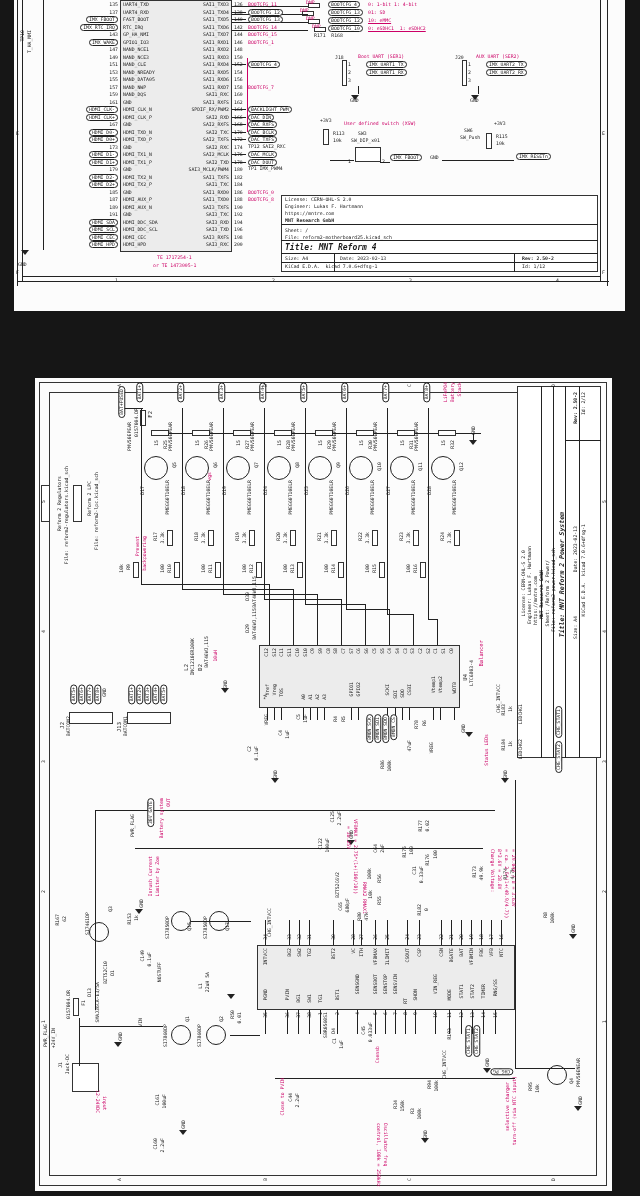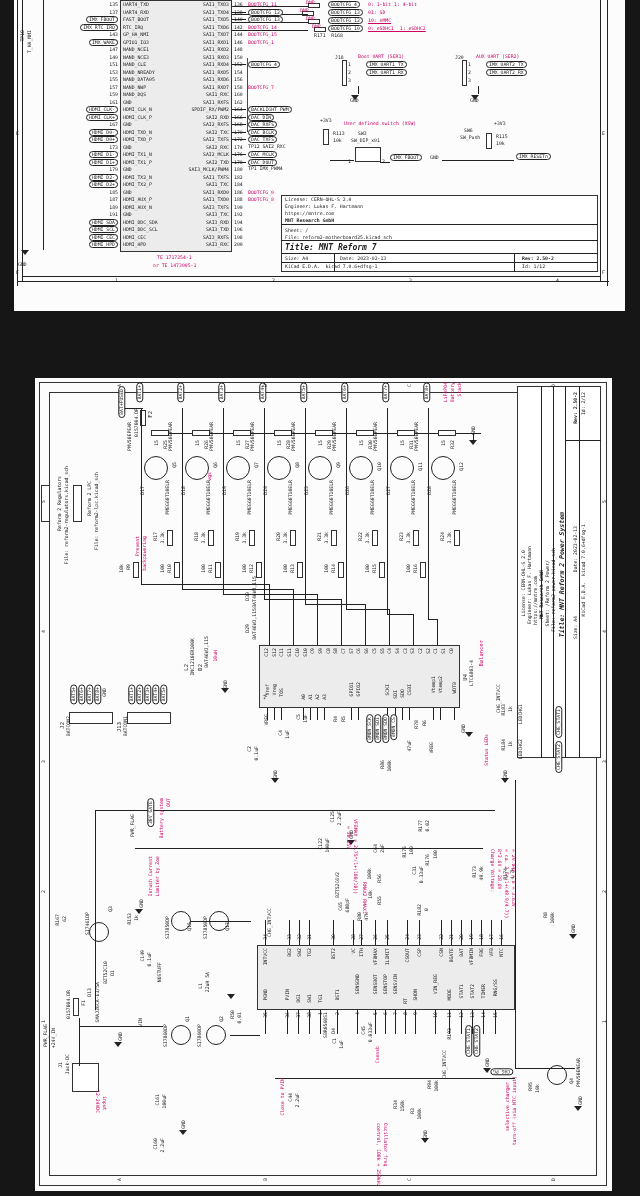--- a/index.html
+++ b/index.html
@@ -130,21 +130,21 @@
       <div class="it s" style="left: 480px; top: 121px;">+3V3</div>
       <div class="it s" style="left: 482px; top: 134px;">R115</div>
       <div class="it s" style="left: 482px; top: 141px;">10k</div>
       <div class="it n s" style="left: 502px; top: 153px;">IMX_RESETn</div>
       <div class="it s" style="left: 271px; top: 197px;">License: CERN-OHL-S 2.0</div>
       <div class="it s" style="left: 271px; top: 204px;">Engineer: Lukas F. Hartmann</div>
       <div class="it s" style="left: 271px; top: 211px;">https://mntre.com</div>
       <div class="it s b" style="left: 271px; top: 218px;">MNT Research GmbH</div>
       <div class="it s" style="left: 271px; top: 228px;">Sheet: /</div>
       <div class="it s" style="left: 271px; top: 235px;">File: reform2-motherboard25.kicad_sch</div>
-      <div class="it big" style="left: 271px; top: 244px;">Title: MNT Reform 7</div>
+      <div class="it big" style="left: 271px; top: 244px;">Title: MNT Reform 4</div>
       <div class="it s" style="left: 271px; top: 256px;">Size: A4</div>
       <div class="it s" style="left: 326px; top: 256px;">Date: 2023-02-13</div>
       <div class="it s b" style="left: 508px; top: 256px;">Rev: 2.50-2</div>
       <div class="it s" style="left: 271px; top: 264px;">KiCad E.D.A.  kicad 7.0.6+dfsg-1</div>
       <div class="it s" style="left: 508px; top: 264px;">Id: 1/12</div>
     </div>
   <div id="p1-rows">
       <div class="it s" style="left: 88px; top: 2px; width: 16px; text-align: right;">135</div>
       <div class="it s" style="left: 109px; top: 2px;">UART4_TXD</div>
       <div class="it s" style="left: 130px; top: 2px; width: 85px; text-align: right;">SAI1_TXD3</div>

